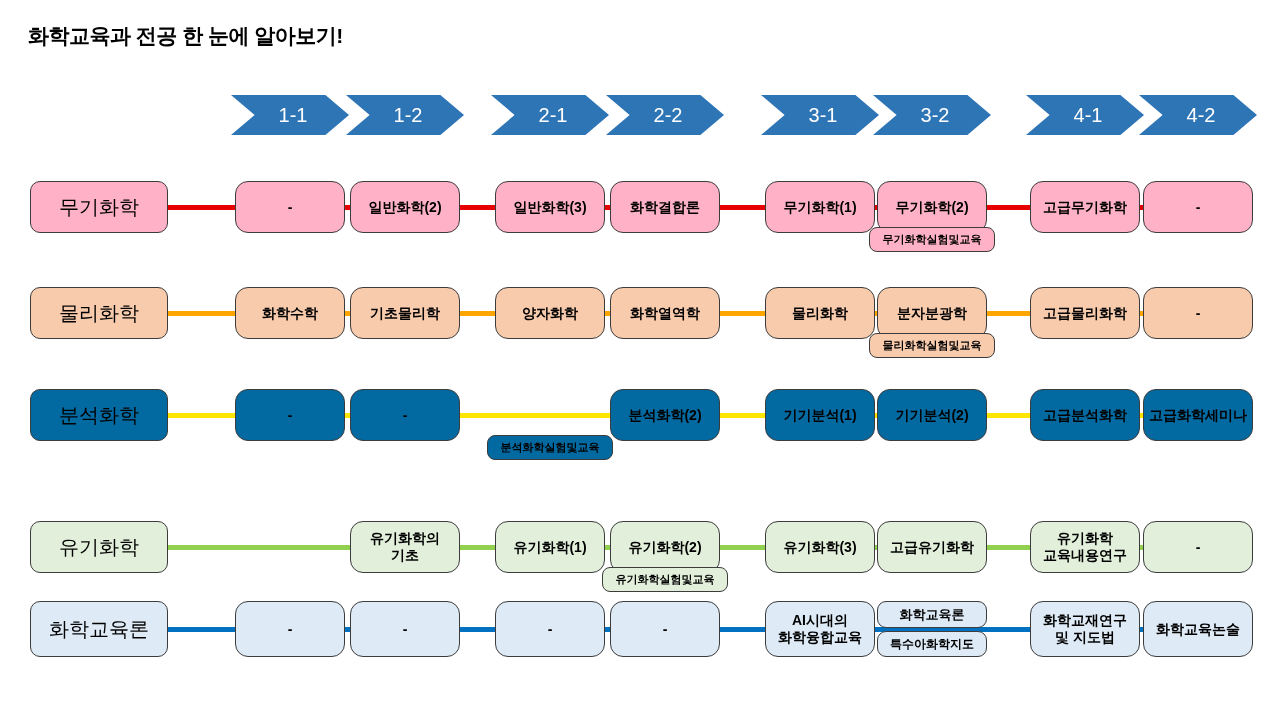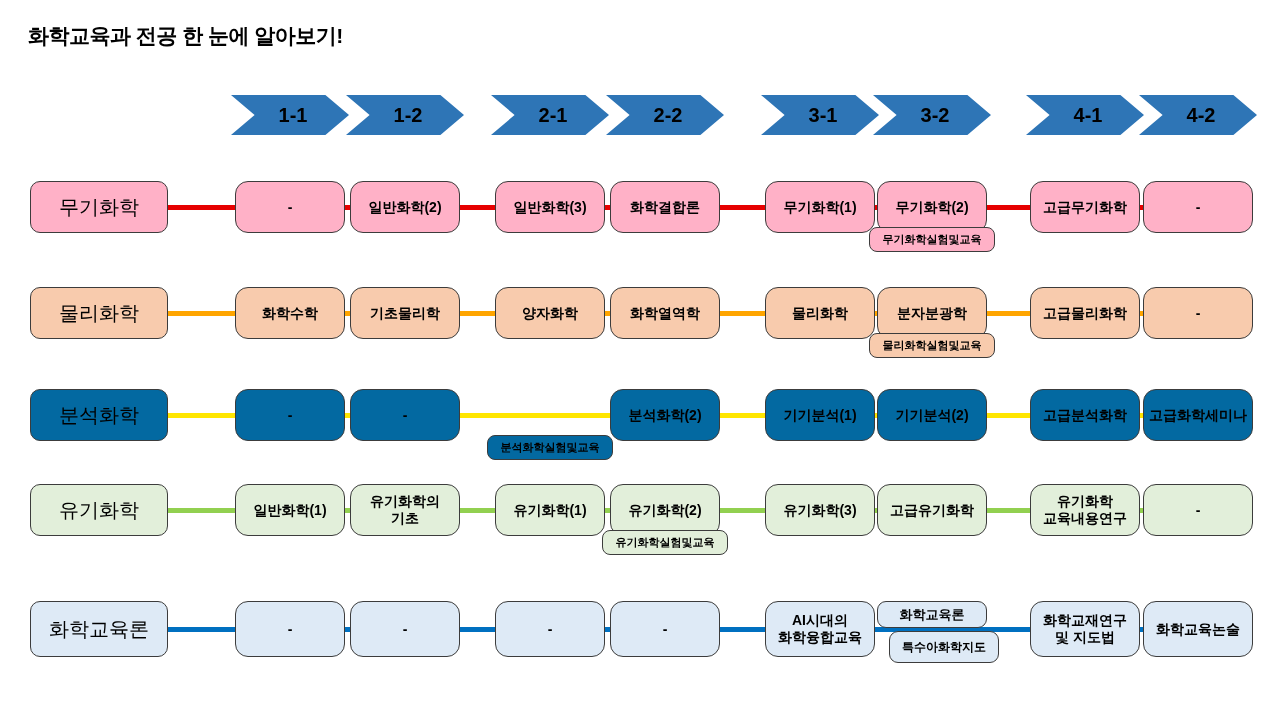--- a/index.html
+++ b/index.html
@@ -4,21 +4,21 @@
 <style>
   html,body{margin:0;padding:0;background:#ffffff;}
   body{font-family:"Liberation Sans","DejaVu Sans",sans-serif;}
   .canvas{position:relative;width:1280px;height:720px;background:#ffffff;overflow:hidden;}
   .title{position:absolute;left:28px;top:22px;font-size:21px;font-weight:bold;color:#000;letter-spacing:-0.5px;}
 
   
   .chev{position:absolute;top:95px;height:40px;width:118px;margin-left:-4px;background:#2E75B6;
         clip-path:polygon(0 0,80% 0,100% 50%,80% 100%,0 100%,20% 50%);
         display:flex;align-items:center;justify-content:center;}
-  .chev span{color:#000000;font-weight:bold;font-size:20px;padding-left:6px;text-align:center;}
+  .chev span{color:#ffffff;font-weight:normal;font-size:20px;padding-left:6px;text-align:center;}
 
   
   .row{position:absolute;left:0;width:1280px;height:52px;}
   .rowline{position:absolute;left:100px;width:1152px;top:50%;height:5px;margin-top:-2.5px;z-index:0;}
   .label{position:absolute;left:30px;width:138px;height:100%;z-index:1;border:1.6px solid #3c3c3c;border-radius:10px;
          display:flex;align-items:center;justify-content:center;font-size:20px;font-weight:normal;box-sizing:border-box;color:#000;}
   .box{position:absolute;width:110px;height:100%;z-index:1;border:1.5px solid #3c3c3c;border-radius:13px;
        display:flex;align-items:center;justify-content:center;text-align:center;font-size:14px;font-weight:bold;
        box-sizing:border-box;white-space:pre-line;line-height:1.2;color:#000;}
   .subbox{position:absolute;margin-left:-8px;width:126px;top:46px;height:25px;z-index:2;border:1.5px solid #3c3c3c;border-radius:8px;
@@ -35,21 +35,21 @@
   .r1 .rowline{background:#FFA500;}
   .r2 .label,.r2 .box,.r2 .subbox{background:#0369a1;}
   .r2 .rowline{background:#FFE600;}
   .r3 .label,.r3 .box,.r3 .subbox{background:#E2EFDA;}
   .r3 .rowline{background:#92D050;}
   .r4 .label,.r4 .box,.r4 .subbox{background:#DEEAF6;}
   .r4 .rowline{background:#0070C0;}
 
   
   .r4 .box.half-top{height:27px;border-radius:9px;font-size:13px;}
-  .r4 .subbox.half-bottom{margin-left:12px;width:110px;top:30px;height:32px;font-size:12px;border-radius:9px;}
+  .r4 .subbox.half-bottom{margin-left:0;width:110px;top:30px;height:26px;font-size:12px;border-radius:9px;}
 </style>
 </head>
 <body>
 
 <div class="canvas">
 
   <div class="title">화학교육과 전공 한 눈에 알아보기!</div>
 
   <div>
     <div class="chev c0">
@@ -112,24 +112,23 @@
     <div class="box c0">-</div>
     <div class="box c1">-</div>
     <div class="box c3">분석화학(2)</div>
     <div class="box c4">기기분석(1)</div>
     <div class="box c5">기기분석(2)</div>
     <div class="box c6">고급분석화학</div>
     <div class="box c7">고급화학세미나</div>
     <div class="subbox c2">분석화학실험및교육</div>
   </div>
 
-  <div class="row r3" style="top:484px">
+  <div class="row r3" style="top:521px">
     <div class="rowline"></div>
     <div class="label">유기화학</div>
-    <div class="box c0">일반화학(1)</div>
     <div class="box c1">유기화학의
 기초</div>
     <div class="box c2">유기화학(1)</div>
     <div class="box c3">유기화학(2)</div>
     <div class="box c4">유기화학(3)</div>
     <div class="box c5">고급유기화학</div>
     <div class="box c6">유기화학
 교육내용연구</div>
     <div class="box c7">-</div>
     <div class="subbox c3">유기화학실험및교육</div>

